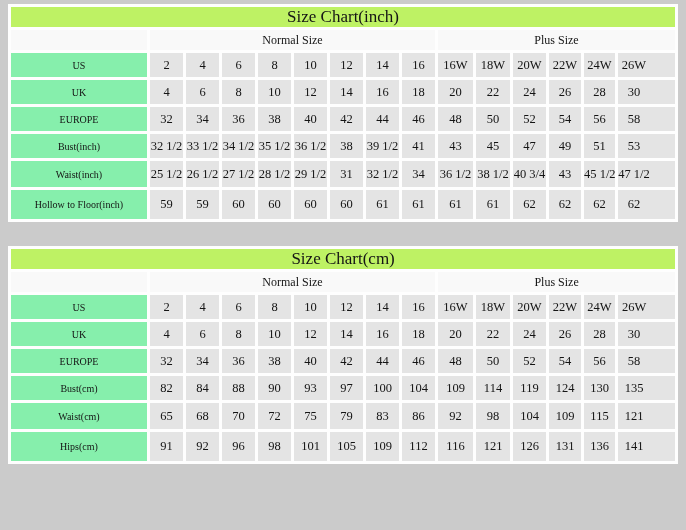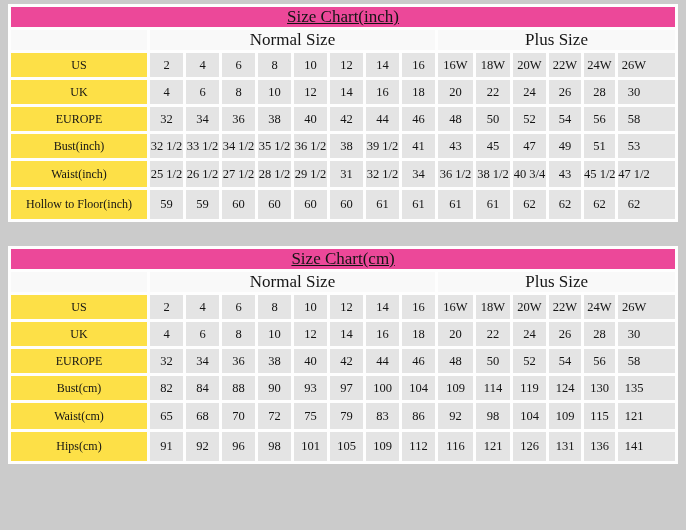--- a/index.html
+++ b/index.html
@@ -27,36 +27,35 @@
     margin-left: 8px;
   }
   table.size-table td {
     text-align: center;
     vertical-align: middle;
     padding: 0;
     overflow: visible;
   }
   tr.title-row { height: 20px; }
   td.title-cell {
-    background: #ec4899;
+    background: #bef264;
     font-size: 17px;
-    text-decoration: underline;
   }
   tr.group-row { height: 20px; }
   td.corner-cell { background: #f9f9f9; }
   td.group-cell {
     background: #f9f9f9;
-    font-size: 17px;
+    font-size: 12px;
   }
   tr.data-row { height: 24px; }
   tr.data-row:nth-last-child(2) { height: 26px; }
   tr.data-row:last-child { height: 29px; }
   td.label-cell {
-    background: #fde047;
-    font-size: 12px;
+    background: #86efac;
+    font-size: 10px;
     white-space: nowrap;
   }
   td.data-cell {
     background: #e4e4e4;
     font-size: 12.5px;
     white-space: nowrap;
   }
   tr.data-row td.data-cell:last-child {
     padding-right: 25px;
   }

